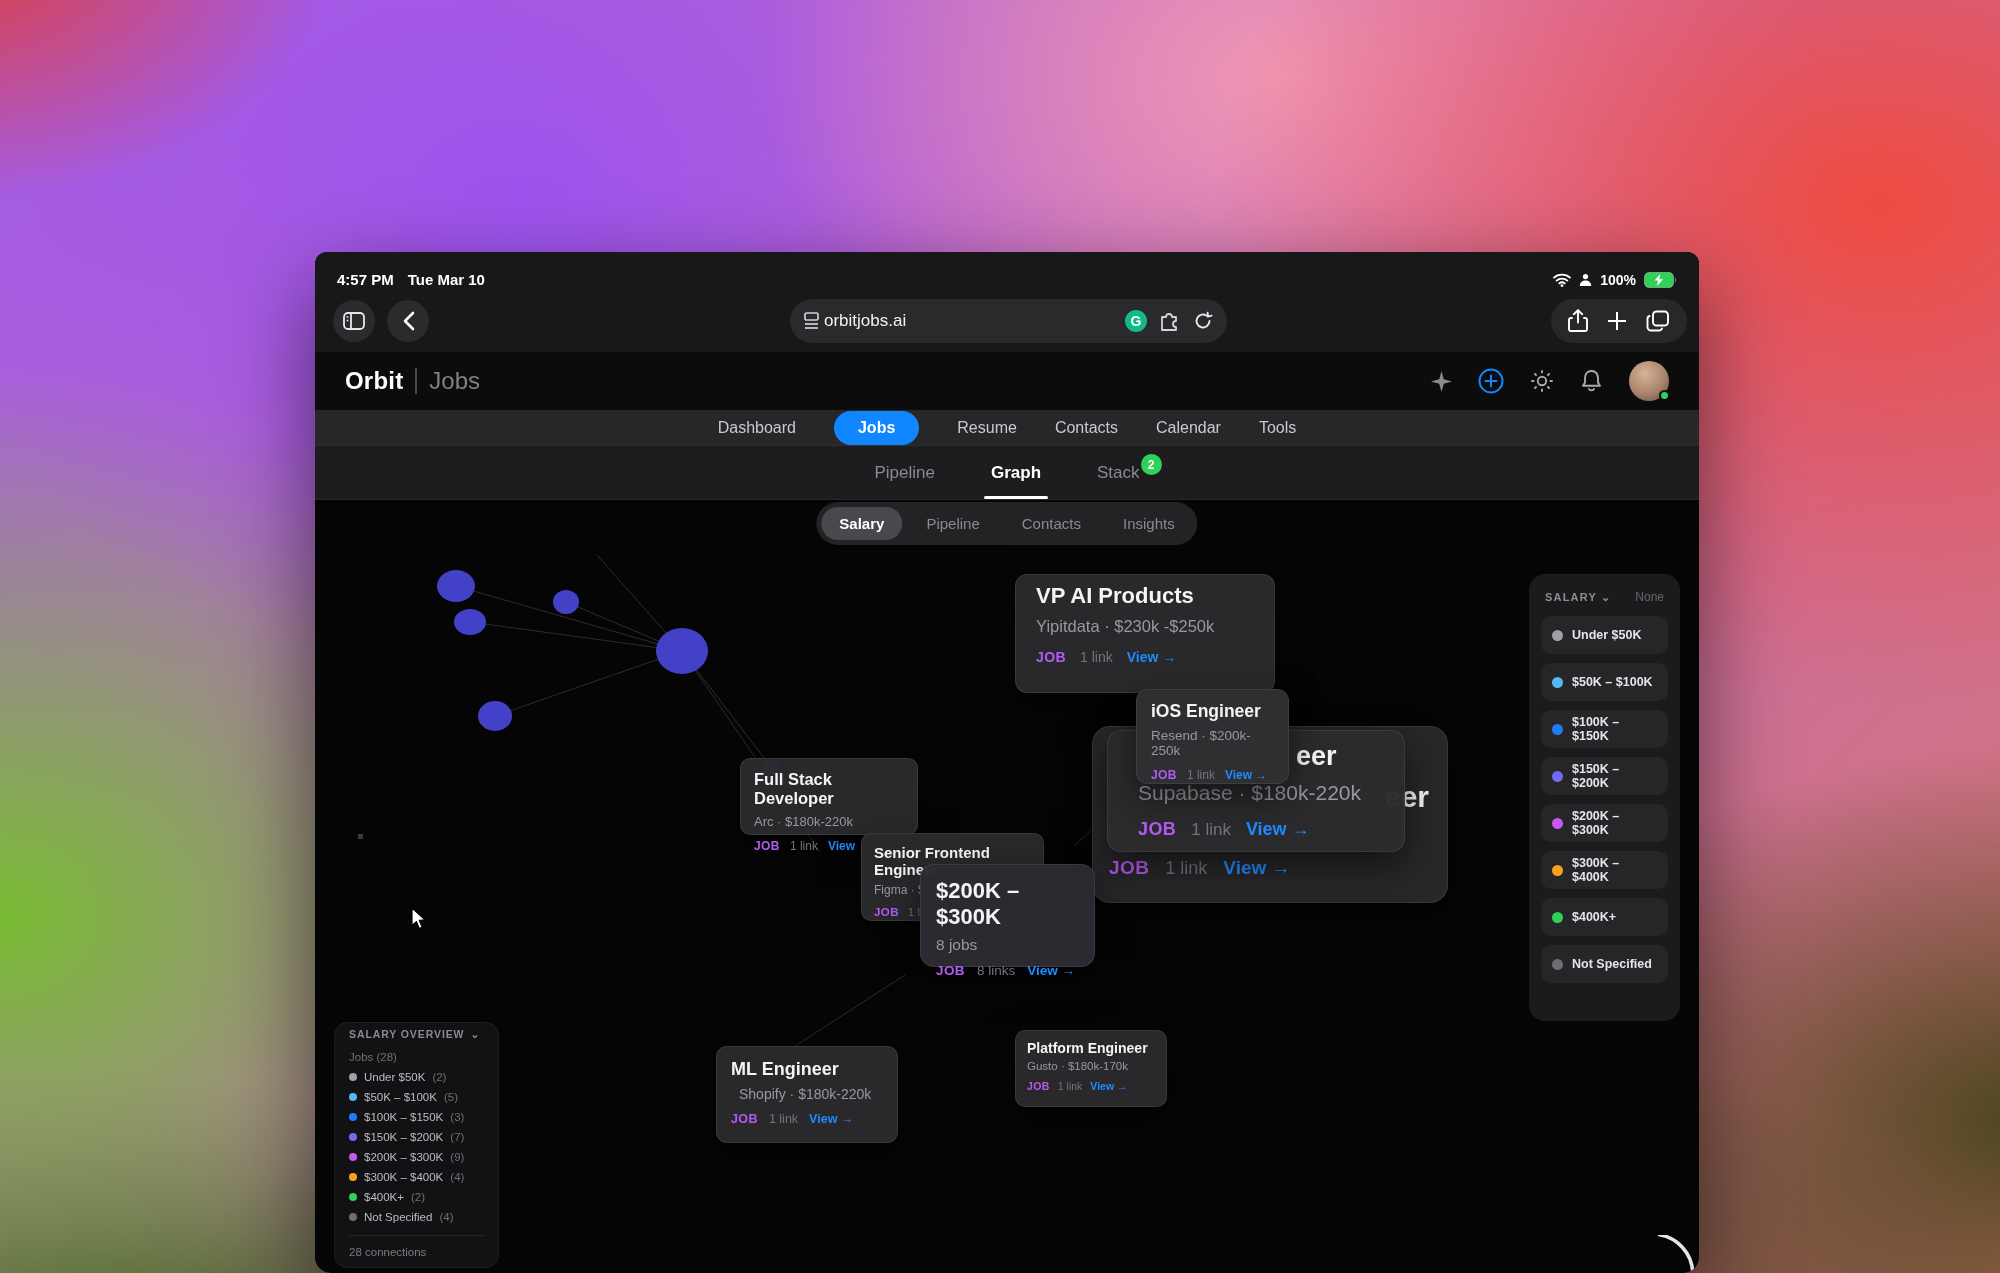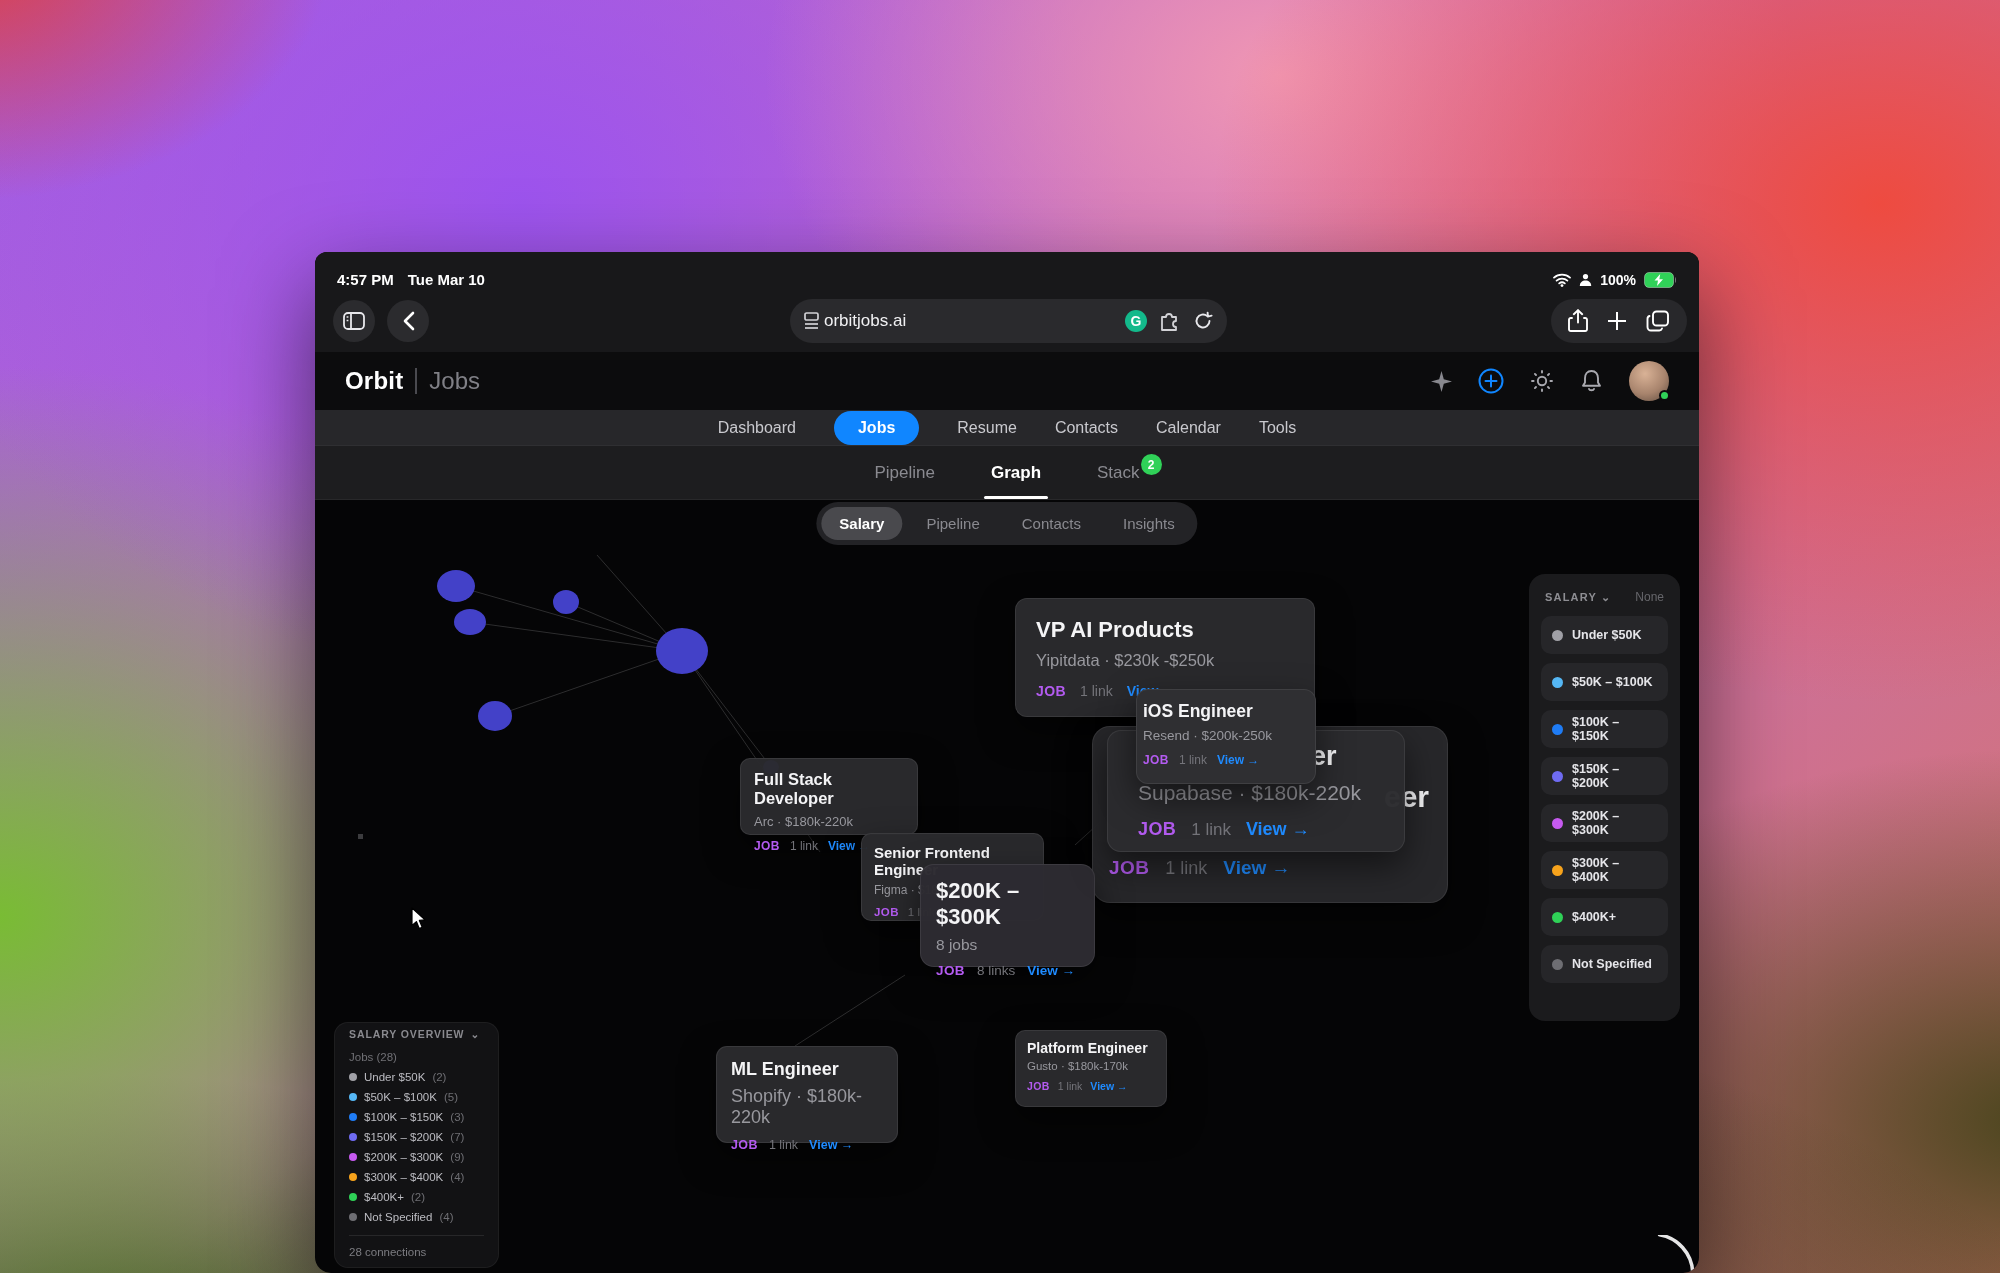--- a/index.html
+++ b/index.html
@@ -270,21 +270,21 @@
       <ellipse cx="141" cy="334" rx="19" ry="16"></ellipse>
       <ellipse cx="251" cy="350" rx="13" ry="12"></ellipse>
       <ellipse cx="155" cy="370" rx="16" ry="13"></ellipse>
       <ellipse cx="367" cy="399" rx="26" ry="23"></ellipse>
       <ellipse cx="180" cy="464" rx="17" ry="15"></ellipse>
       <ellipse cx="456" cy="515" rx="8" ry="7"></ellipse>
     </g>
     <rect x="43" y="582" width="5" height="5" fill="#6a6a6e" opacity=".55"></rect>
   </svg>
 
-  <div class="card" style="left:700px; top:346px; width:300px; height:119px; padding:18px 20px; z-index:2;">
+  <div class="card" style="left:700px; top:322px; width:260px; height:119px; padding:8px 20px; z-index:2;">
     <div class="t" style="font-size:22px;">VP AI Products</div>
     <div class="s" style="font-size:16.5px; margin-top:8px;">Yipitdata · $230k -$250k</div>
     <div class="meta" style="margin-top:13px; gap:14px; font-size:14px;">
       <span class="tag">JOB</span>
       <span class="links">1 link</span>
       <span class="view">View →</span>
     </div>
   </div>
 
   <div class="card" style="left:777px; top:474px; width:356px; height:177px; border-radius:18px; background:rgba(40,40,43,.97); z-index:3;">
@@ -299,21 +299,21 @@
   <div class="card" style="left:792px; top:478px; width:298px; height:122px; border-radius:14px; background:rgba(44,44,47,.98); z-index:4;">
     <span class="t" style="position:absolute; left:188px; top:10px; font-size:27px;">eer</span>
     <div class="s" style="position:absolute; left:30px; top:50px; font-size:21px;">Supabase · $180k-220k</div>
     <div class="meta" style="position:absolute; left:30px; top:88px; gap:15px; font-size:18px;">
       <span class="tag">JOB</span>
       <span class="links" style="font-size:17px;">1 link</span>
       <span class="view">View →</span>
     </div>
   </div>
 
-  <div class="card" style="left:821px; top:437px; width:180px; height:95px; padding:11px 6px; background:#2f2f32; z-index:5;">
+  <div class="card" style="left:821px; top:437px; width:153px; height:95px; padding:11px 14px; background:#2f2f32; z-index:5;">
     <div class="t" style="font-size:17.5px;">iOS Engineer</div>
     <div class="s" style="font-size:13.5px; margin-top:6px;">Resend · $200k-250k</div>
     <div class="meta" style="margin-top:10px; gap:10px; font-size:12px;">
       <span class="tag">JOB</span>
       <span class="links">1 link</span>
       <span class="view">View →</span>
     </div>
   </div>
 
   <div class="card" style="left:425px; top:506px; width:178px; height:77px; padding:11px 13px; border-radius:10px; z-index:2;">
@@ -350,21 +350,21 @@
     <div class="s" style="font-size:11.5px; margin-top:4px;">Gusto · $180k-170k</div>
     <div class="meta" style="margin-top:8px; gap:8px; font-size:10.5px;">
       <span class="tag">JOB</span>
       <span class="links">1 link</span>
       <span class="view">View →</span>
     </div>
   </div>
 
   <div class="card" style="left:401px; top:794px; width:182px; height:97px; padding:12px 14px; border-radius:11px; z-index:2;">
     <div class="t" style="font-size:18px;">ML Engineer</div>
-    <div class="s" style="font-size:18px; margin-top:6px;">Shopify · $180k-220k</div>
+    <div class="s" style="font-size:14px; margin-top:6px;margin-left:8px;">Shopify · $180k-220k</div>
     <div class="meta" style="margin-top:10px; gap:11px; font-size:12.5px;">
       <span class="tag">JOB</span>
       <span class="links">1 link</span>
       <span class="view">View →</span>
     </div>
   </div>
 
   <div class="legend">
     <div class="legend-head">
       <span class="legend-title"><span>SALARY</span> ⌄</span>

